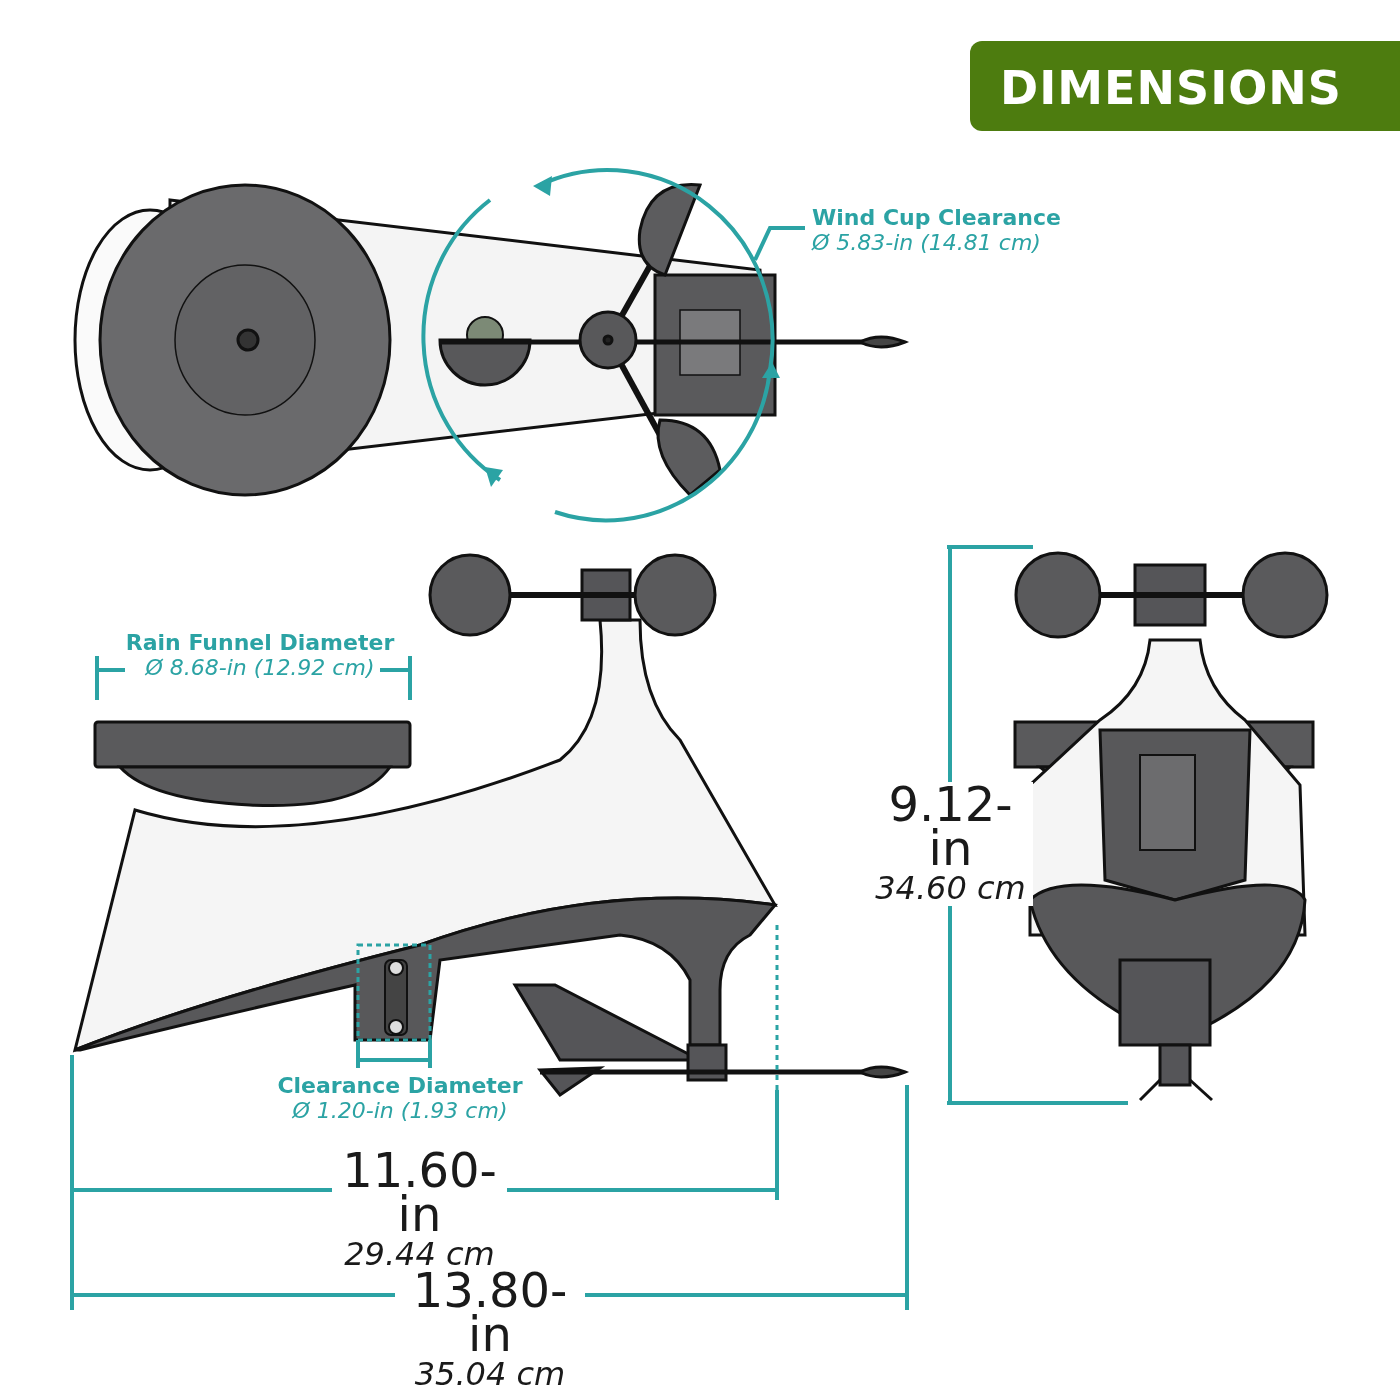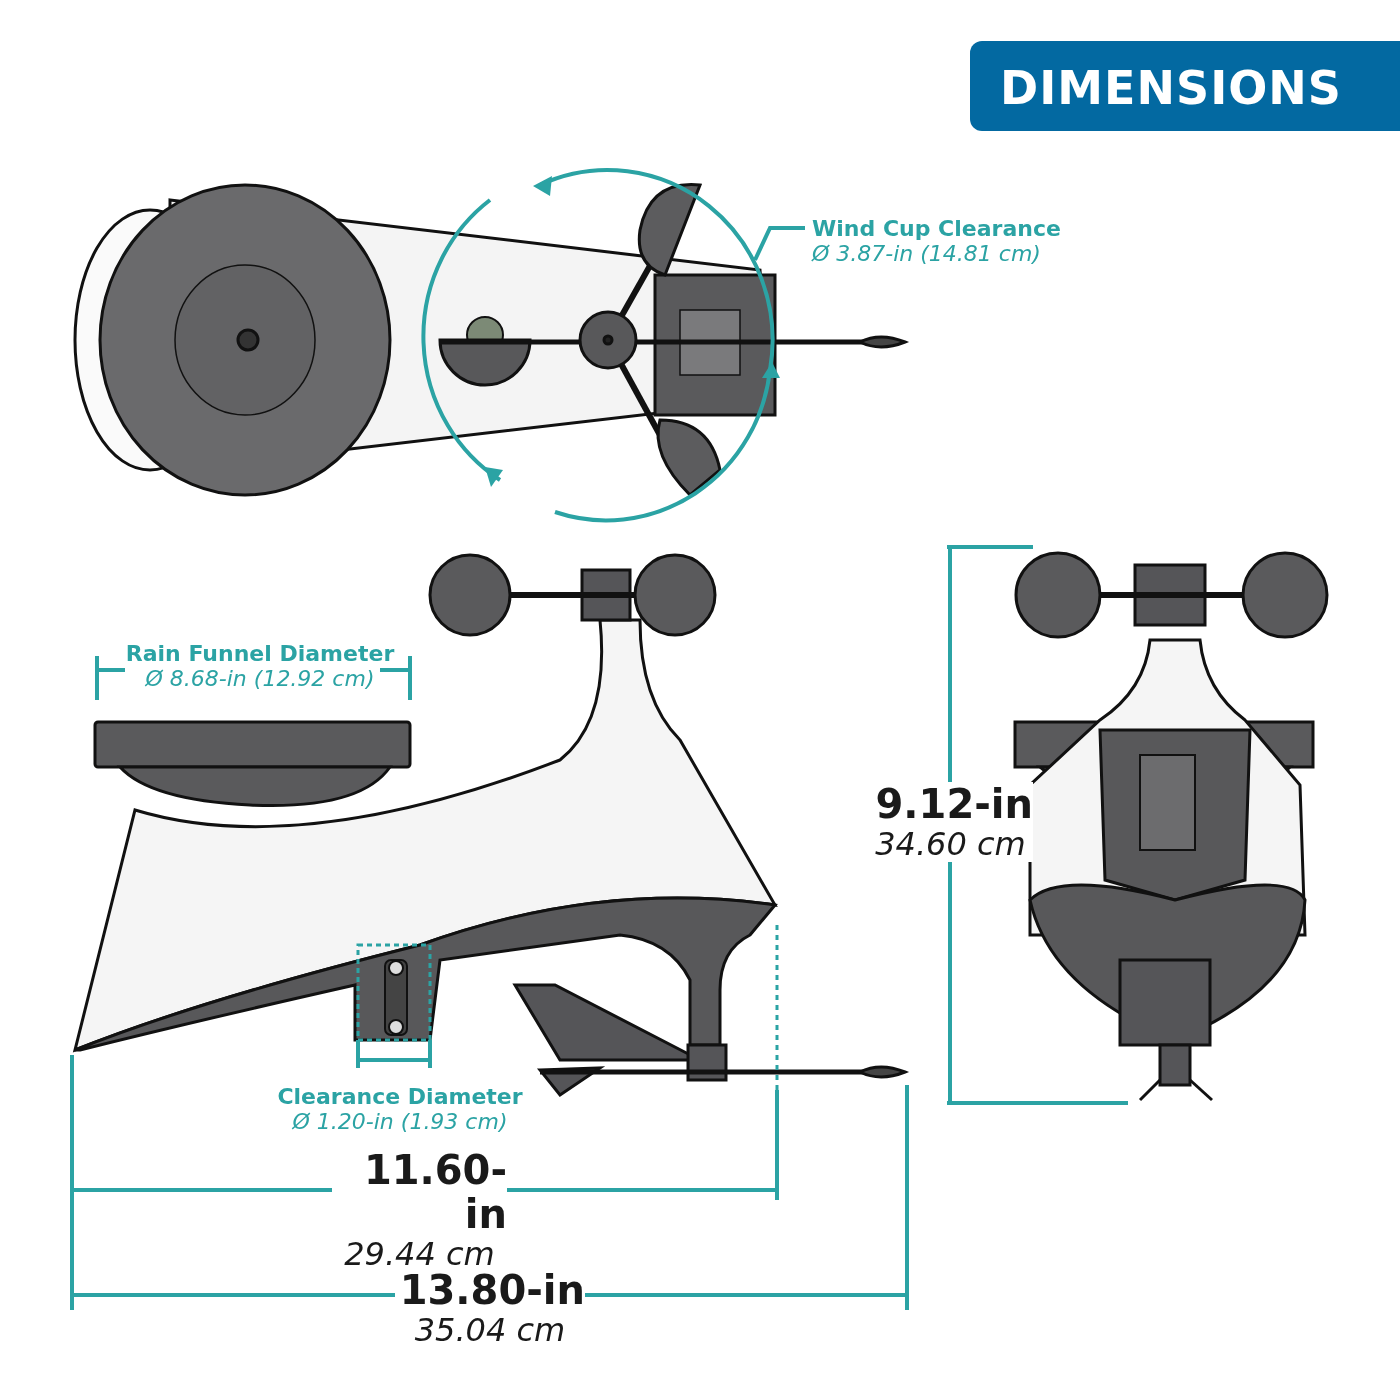--- a/index.html
+++ b/index.html
@@ -1,26 +1,26 @@
 <!DOCTYPE html>
 <html><head>
   <meta charset="utf-8">
   <style>
     html, body { margin: 0; padding: 0; background: #ffffff; }
     body { width: 1400px; height: 1400px; position: relative; overflow: hidden;
            font-family: "Liberation Sans", "DejaVu Sans", sans-serif; }
     .badge { position: absolute; left: 970px; top: 41px; width: 430px; height: 90px;
-             background: #0369a1; border-radius: 12px 0 0 12px; }
+             background: #4d7c0f; border-radius: 12px 0 0 12px; }
     .badge-text { position: absolute; left: 30px; top: 20px; color: #ffffff; font-weight: 700;
                   font-size: 46px; letter-spacing: 1px; font-family: "DejaVu Sans", sans-serif; }
-    .label { position: absolute; color: #2ba3a4; font-family: "DejaVu Sans", sans-serif; margin-top: 11px; }
+    .label { position: absolute; color: #2ba3a4; font-family: "DejaVu Sans", sans-serif; }
     .label .t { font-weight: 700; font-size: 22px; display: block; white-space: nowrap; }
     .label .v { font-style: italic; font-size: 22px; display: block; white-space: nowrap; }
     .dim { position: absolute; color: #1a1a1a; text-align: center; font-family: "DejaVu Sans", sans-serif; background: #fff; }
-    .dim .in { display: block; font-weight: 700; font-size: 40px; line-height: 44px; text-align: right; }
+    .dim .in { display: block; font-weight: 400; font-size: 48px; line-height: 44px; }
     .dim .cm { display: block; font-style: italic; font-size: 32px; line-height: 36px; }
     svg.art { position: absolute; left: 0; top: 0; }
   </style>
 </head>
 <body>
 
 <svg class="art" width="1400" height="1400" viewBox="0 0 1400 1400">
 
   <g stroke="#111" stroke-width="3">
     <path d="M170,200 L760,270 L770,400 L170,470 Z" fill="#f4f4f4"></path>
@@ -110,21 +110,21 @@
     <circle cx="1285" cy="595" r="42" fill="#5a5a5c"></circle>
   </g>
 </svg>
 
 <div class="badge">
   <span class="badge-text">DIMENSIONS</span>
 </div>
 
 <div class="label" style="left:812px; top:205px;">
   <span class="t">Wind Cup Clearance</span>
-  <span class="v">Ø 3.87-in (14.81 cm)</span>
+  <span class="v">Ø 5.83-in (14.81 cm)</span>
 </div>
 
 <div class="label" style="left:120px; top:630px; text-align:center; width:280px;">
   <span class="t">Rain Funnel Diameter</span>
   <span class="v">Ø 8.68-in (12.92 cm)</span>
 </div>
 
 <div class="label" style="left:275px; top:1073px; text-align:center; width:250px;">
   <span class="t">Clearance Diameter</span>
   <span class="v">Ø 1.20-in (1.93 cm)</span>

